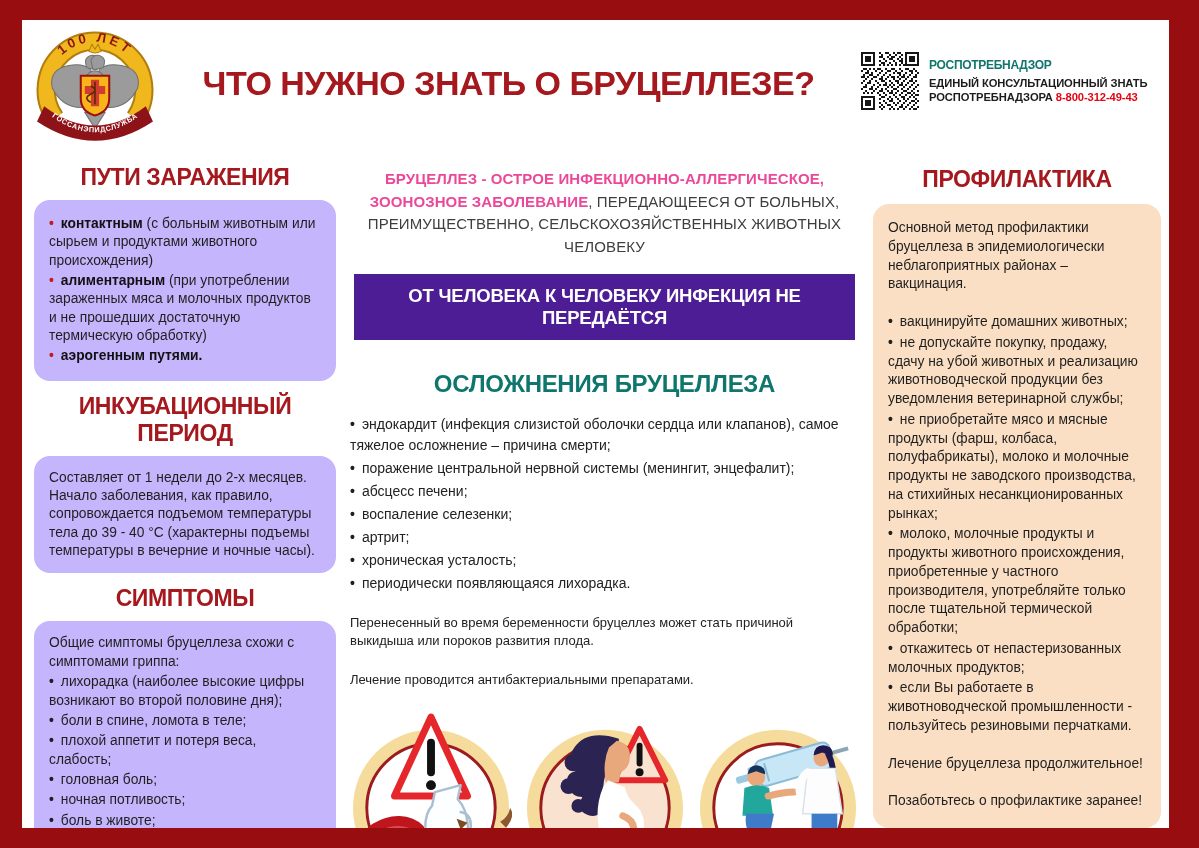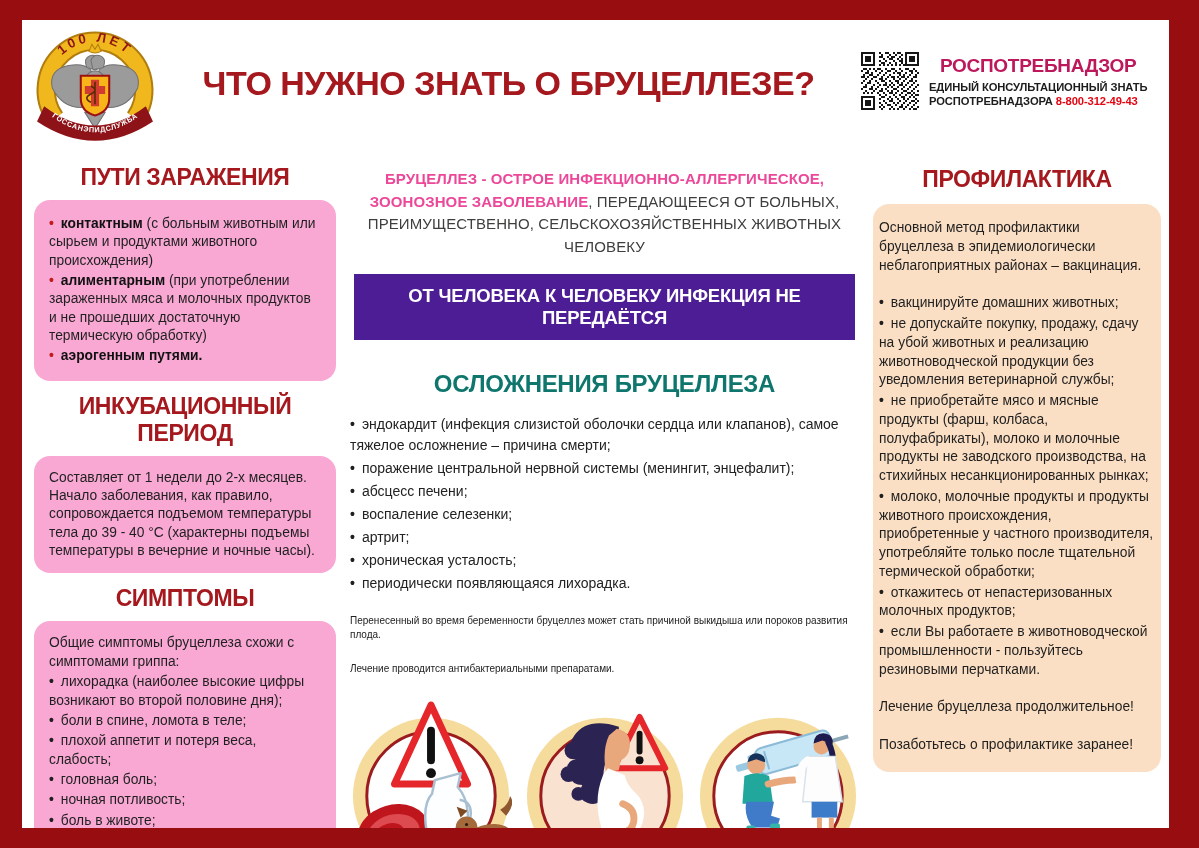--- a/index.html
+++ b/index.html
@@ -15,55 +15,55 @@
   
   header { display:flex; align-items:center; height:128px; }
   .emblem { width:122px; height:122px; flex:0 0 122px; margin-top:4px; }
   .title {
     flex:1; text-align:center; color:#A5191E; font-size:34px; font-weight:bold;
     letter-spacing:-0.5px; padding-bottom:10px;
   }
   .contact { flex:0 0 300px; display:flex; align-items:center; gap:10px; margin-top:-14px; }
   .qr { width:58px; height:58px; flex:0 0 58px; }
   .contact-text { line-height:1.25; }
-  .org { font-size:19px; font-weight:bold; color:#be185d; letter-spacing:-0.3px; margin-bottom:3px;text-align:center; }
+  .org { font-size:12px; font-weight:bold; color:#0f766e; letter-spacing:-0.3px; margin-bottom:3px; }
   .cline { font-size:11.2px; font-weight:bold; color:#1c1c1c; letter-spacing:-0.1px; }
   .phone { color:#E30613; }
 
   
   .cols { display:flex; gap:10px; align-items:flex-start; }
   .col-left  { flex:0 0 302px; }
   .col-center{ flex:1; min-width:0; padding:0 4px; }
   .col-right { flex:0 0 288px; }
 
   h2.sec { text-align:center; color:#A5191E; font-size:23px; font-weight:bold; letter-spacing:-0.4px; }
   .col-left h2.sec  { margin:12px 0 9px; }
   .col-right h2.sec { margin:14px 0 11px; }
 
-  .gray-box  { background:#f9a8d4; border-radius:16px; padding:13px 15px; font-size:13.8px; line-height:1.33; color:#1f1f1f; }
-  .peach-box { background:#FBDFC4; border-radius:16px; padding:15px 6px 17px; font-size:13.8px; line-height:1.36; color:#1f1f1f; }
+  .gray-box  { background:#c4b5fd; border-radius:16px; padding:13px 15px; font-size:13.8px; line-height:1.33; color:#1f1f1f; }
+  .peach-box { background:#FBDFC4; border-radius:16px; padding:15px 15px 17px; font-size:13.8px; line-height:1.36; color:#1f1f1f; }
 
   ul { list-style:none; }
   li { margin:2px 0; }
   li::before { content:"•"; font-weight:bold; margin-right:7px; }
   ul.red-bullets  li::before { color:#C41A1C; }
   ul.dark-bullets li::before { color:#1f1f1f; }
   .gray-box b { color:#111; }
 
   
   .definition { text-align:center; font-size:15px; line-height:1.5; margin:16px 10px 0; letter-spacing:0.1px; }
   .def-red  { color:#ec4899; font-weight:bold; }
   .def-dark { color:#3E3E3D; }
   .banner {
     margin:16px 4px 0; background:#4c1d95; color:#fff; text-align:center;
     font-size:18.5px; font-weight:bold; padding:11px 4px; letter-spacing:-0.2px;
   }
   h2.center-title { text-align:center; color:#0f766e; font-size:24px; font-weight:bold; margin:30px 0 16px; letter-spacing:-0.3px; }
   ul.comps { font-size:14px; line-height:1.5; }
-  .cpara { font-size:10px; line-height:1.42; margin-top:20px; }
+  .cpara { font-size:13px; line-height:1.42; margin-top:20px; }
   .circles { margin-top:12px; display:flex; justify-content:space-between; }
   .circles svg { width:162px; height:194px; }
 
   
   .peach-box p.gap  { margin-bottom:19px; }
   .peach-box p.gapt { margin-top:19px; }
 
   svg text { font-family:"Liberation Sans", sans-serif; }
 </style>
 </head>

